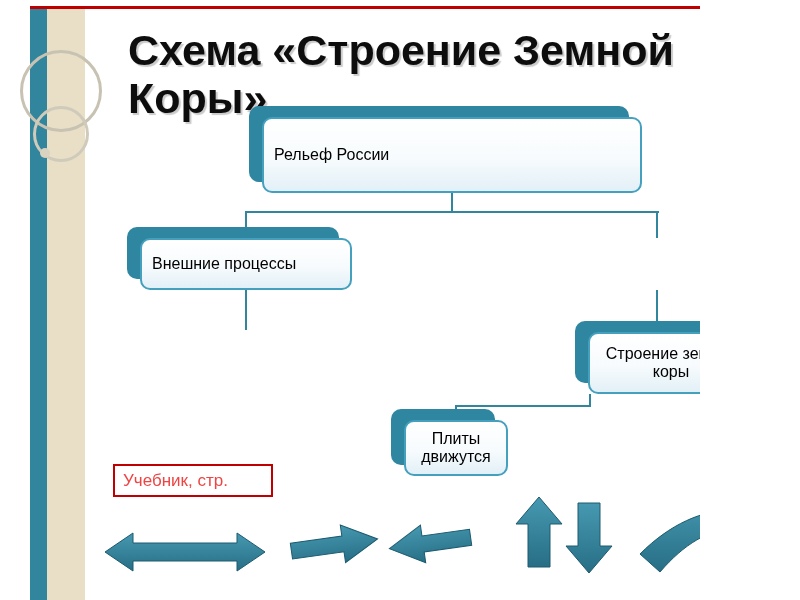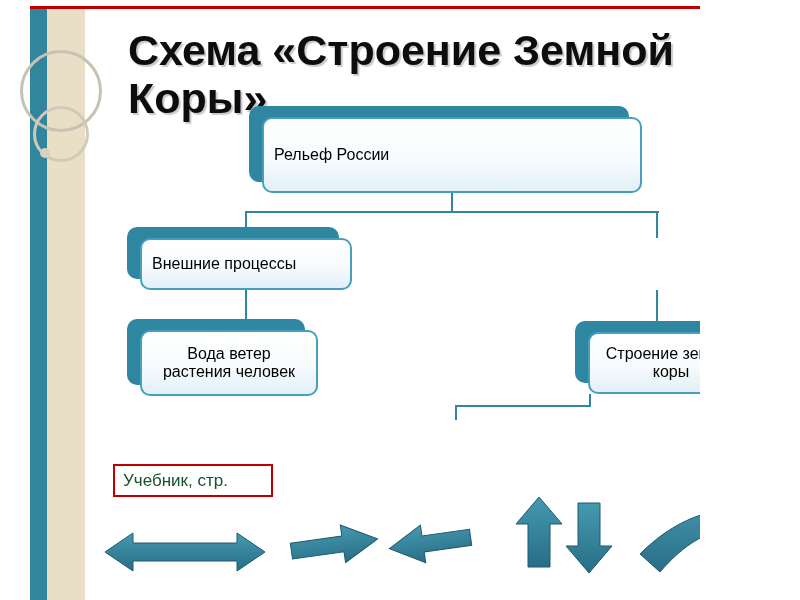--- a/index.html
+++ b/index.html
@@ -35,21 +35,21 @@
   #node-root{left:262px;top:117px;width:380px;height:76px;}
   #node-external{left:140px;top:238px;width:212px;height:52px;}
   #node-internal{left:545px;top:238px;width:224px;height:52px;}
   #node-water{left:140px;top:330px;width:178px;height:66px;}
   #node-crust{left:588px;top:332px;width:166px;height:62px;border-radius:8px;}
   #node-plates{left:404px;top:420px;width:104px;height:56px;}
 
   
   .textbook{position:absolute;left:113px;top:464px;width:160px;height:33px;box-sizing:border-box;
             border:2px solid #C00000;background:#ffffff;display:flex;align-items:center;
-            padding-left:8px;font-size:17px;color:#14532d;}
+            padding-left:8px;font-size:17px;color:#ef4444;}
 
   
   .arrows{position:absolute;left:95px;top:488px;width:700px;height:100px;}
 </style>
 </head>
 <body>
 
 <div class="slide">
 
   <div class="red-line"></div>
@@ -74,28 +74,28 @@
   <div class="node" id="node-root">
     <div class="node-box">
       <span>Рельеф России</span>
     </div>
   </div>
   <div class="node" id="node-external">
     <div class="node-box">
       <span>Внешние процессы</span>
     </div>
   </div>
-  <div class="node" id="node-water">
-    <div class="node-box">
-      <span>Вода ветер растения человек</span>
-    </div>
-  </div>
   <div class="node" id="node-crust">
     <div class="node-box">
       <span>Строение земной коры</span>
+    </div>
+  </div>
+  <div class="node" id="node-plates">
+    <div class="node-box">
+      <span>Плиты движутся</span>
     </div>
   </div>
 
   <div class="textbook">
     <span>Учебник, стр.</span>
   </div>
 
   <svg class="arrows" viewBox="0 0 700 100">
     <defs>
       <linearGradient id="ag" x1="0" y1="0" x2="0" y2="1">

